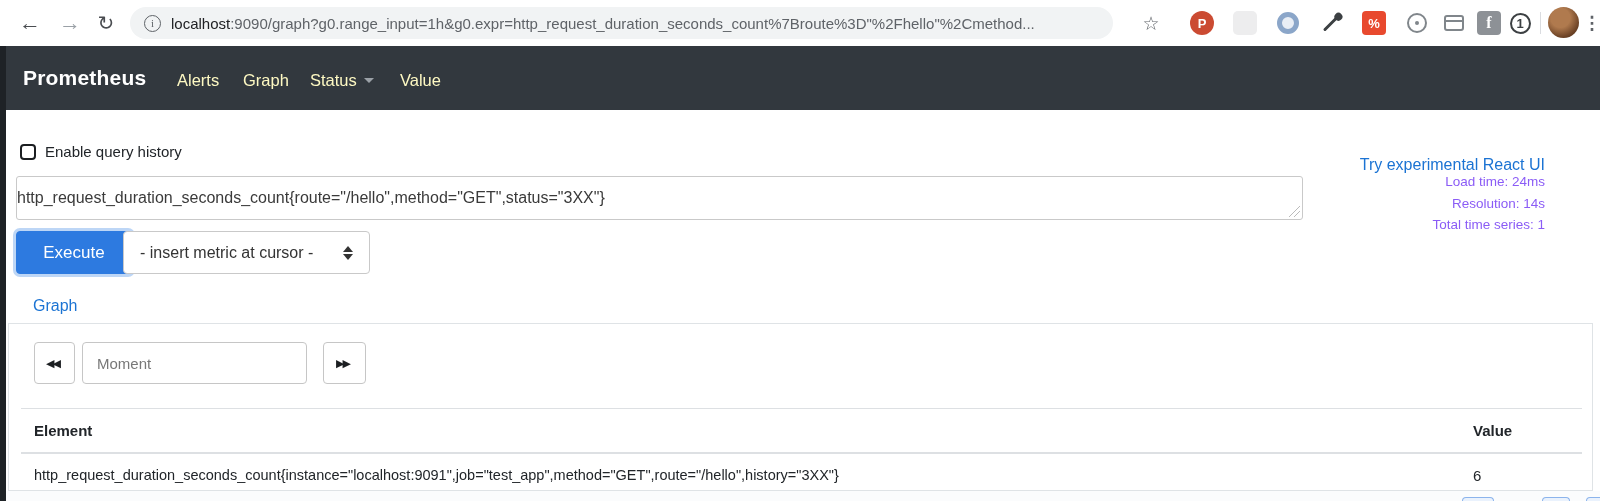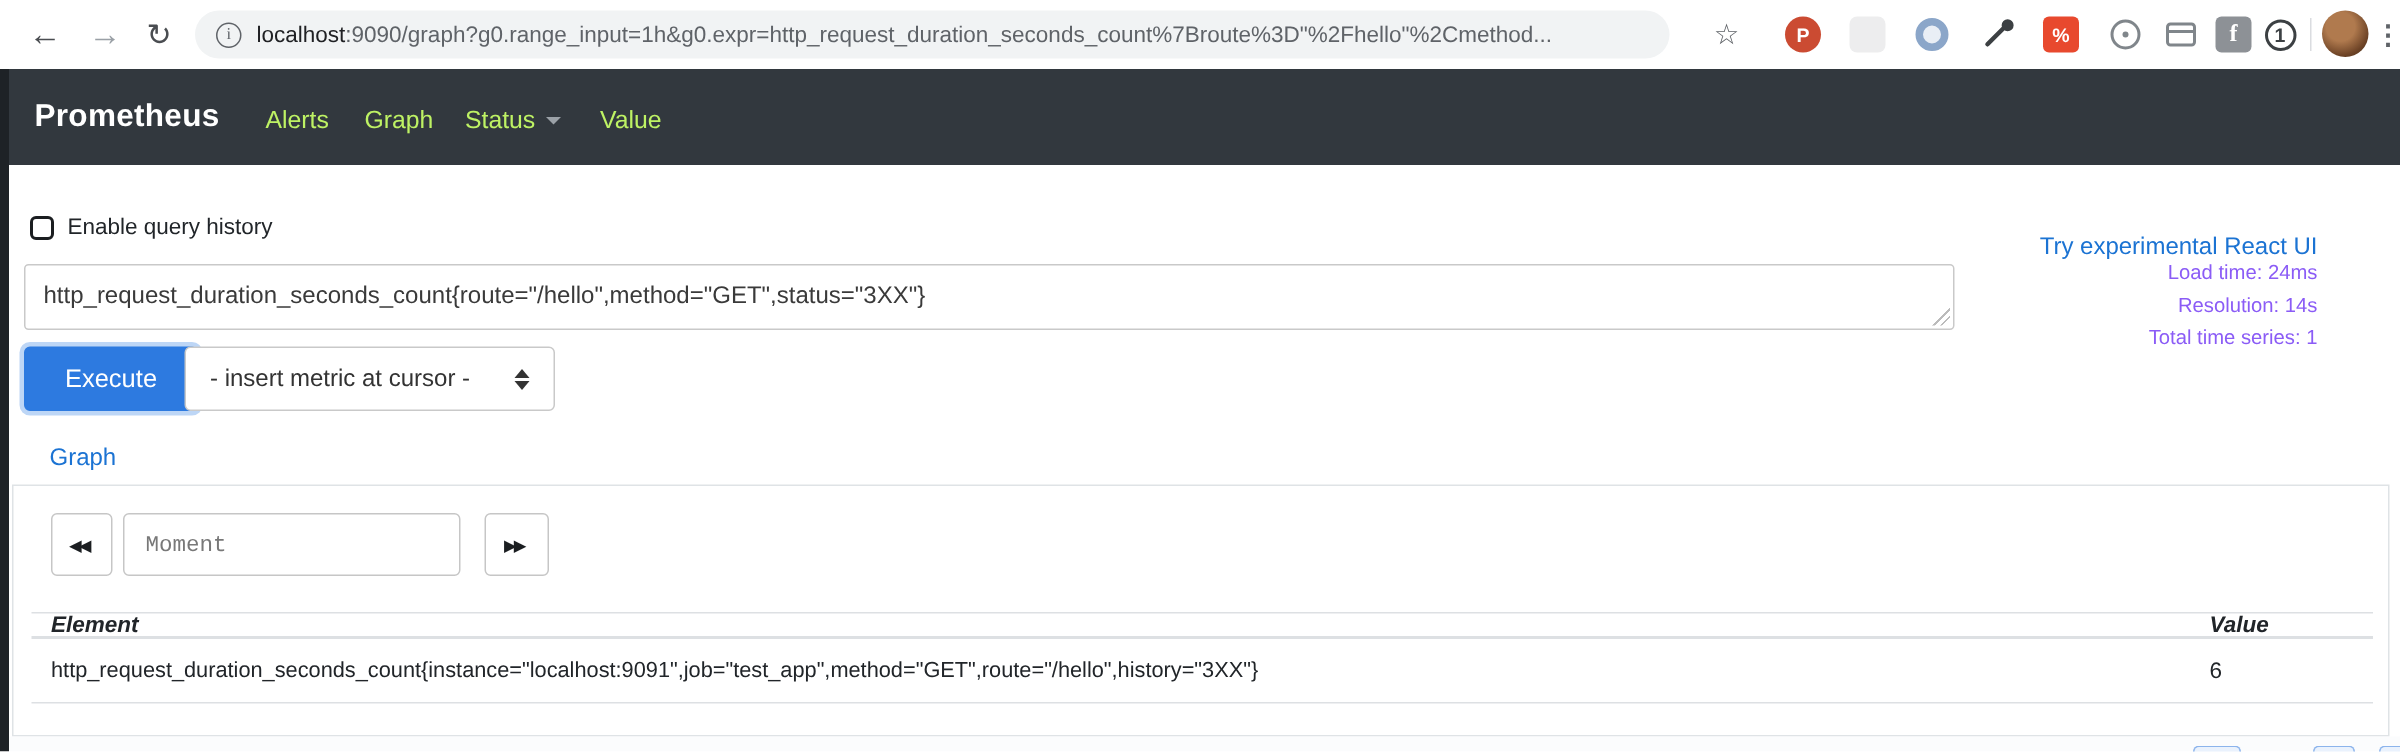--- a/index.html
+++ b/index.html
@@ -42,36 +42,36 @@
   .avatar { position:absolute; top:7px; width:31px; height:31px; border-radius:50%;
             background:radial-gradient(circle at 40% 35%, #b07a4e 0 35%, #6d4326 70%, #3e2715 100%); }
   .kebab { position:absolute; top:0; height:46px; width:24px; display:flex; align-items:center;
            justify-content:center; font-size:18px; color:#5f6368; font-weight:bold; }
 
   
   .pnav { position:absolute; left:0; top:46px; width:1600px; height:64px; background:#32383e; }
   .brand { position:absolute; left:23px; top:0; height:64px; display:flex; align-items:center;
            color:#fff; font-size:21px; font-weight:bold; letter-spacing:.2px; }
   .pnav-item { position:absolute; top:0; height:68px; display:flex; align-items:center;
-               color:#bef264; font-size:16.5px; cursor:pointer; }
+               color:#fef9c3; font-size:16.5px; cursor:pointer; }
   .caret-down { display:inline-block; margin-left:7px; width:0; height:0;
                 border-left:5px solid transparent; border-right:5px solid transparent;
                 border-top:5px solid #9ba1a7; }
 
   
   .left-strip { position:absolute; left:0; top:46px; width:6px; height:455px; background:#1e2226; }
 
   
   .chk-row { position:absolute; left:20px; top:143px; display:flex; align-items:center; }
   .chk { width:16px; height:16px; border:2.3px solid #1b1e21; border-radius:4px; background:#fff; }
   .chk-label { margin-left:9px; font-size:15px; color:#212529; }
   .react-link { position:absolute; right:55px; top:133px; font-size:16px; color:#1b73d3; cursor:pointer;margin-top:23px; }
 
   .expr { position:absolute; left:16px; top:176px; width:1287px; height:44px;
-          border:1px solid #c9c9c9; border-radius:3px; padding:0 12px; font-size:16px; color:#3a3a3a;
+          border:1px solid #c9c9c9; border-radius:3px; padding:0 0; font-size:16px; color:#3a3a3a;
           font-family:"Liberation Sans",sans-serif; resize:none; line-height:41px; overflow:hidden;
           white-space:nowrap; background:#fff; }
   .resize-grip { position:absolute; left:1288px; top:205px; width:12px; height:12px;
           background:linear-gradient(135deg, transparent 0 50%, #bbb 50% 57%, transparent 57% 71%, #bbb 71% 78%, transparent 78%); }
   .stats { position:absolute; right:55px; top:171px; text-align:right; font-size:13.5px;
            color:#8b5cf6; line-height:21.5px; }
 
   .exec-btn { position:absolute; left:16px; top:231px; width:116px; height:43px; background:#2d7ae0;
               border:1px solid #2d7ae0; border-radius:4px; color:#fff; font-size:17px;
               box-shadow:0 0 0 3px #bdd6f6; display:flex; align-items:center; justify-content:center; cursor:pointer; }
@@ -89,26 +89,26 @@
                  border:1px solid #dee2e6; border-bottom:none; border-radius:5px 5px 0 0;
                  display:flex; align-items:center; justify-content:center; font-size:16px; color:#46494c;
                  z-index:2; cursor:pointer; }
   .panel { position:absolute; left:8px; top:323px; width:1585px; height:168px; background:#fff;
            border:1px solid #dfe3e6; }
 
   .hist-btn { position:absolute; top:18px; height:42px; background:#fff; border:1px solid #c6c6c6;
               border-radius:4px; display:flex; align-items:center; justify-content:center;
               font-size:11px; letter-spacing:-2px; color:#1b1e21; cursor:pointer; padding-right:4px; }
   .moment-input { position:absolute; left:73px; top:18px; width:225px; height:42px; border:1px solid #c6c6c6;
-              border-radius:4px; font-size:15px; padding:0 14px; color:#333; font-family:Liberation Mono, monospace; }
+              border-radius:4px; font-size:15px; padding:0 14px; color:#333; font-family:Liberation Sans, sans-serif; }
   .moment-input::placeholder { color:#787878; }
 
   .ctable { position:absolute; left:12px; top:84px; width:1561px; }
-  .thead { display:flex; border-top:1px solid #dde0e3; border-bottom:2px solid #dde0e3; height:18px;
-           align-items:center; font-size:15px; font-weight:bold; color:#212529;font-style:italic; }
+  .thead { display:flex; border-top:1px solid #dde0e3; border-bottom:2px solid #dde0e3; height:46px;
+           align-items:center; font-size:15px; font-weight:bold; color:#212529; }
   .trow  { display:flex; border-bottom:1px solid #dde0e3; height:43px; align-items:center;
            font-size:14.5px; color:#212529; }
   .c-el  { padding-left:13px; flex:1 1 auto; white-space:nowrap; overflow:hidden; }
   .c-val { flex:0 0 109px; }
 
   .footer-strip { position:absolute; left:6px; top:491px; width:1594px; height:10px; background:#fbfcfd; }
   .pbtn { position:absolute; top:497px; height:6px; border:1.4px solid #8cb4ec; border-bottom:none;
           border-radius:4px 4px 0 0; background:#eaf2fd; }
 </style>
 </head>

